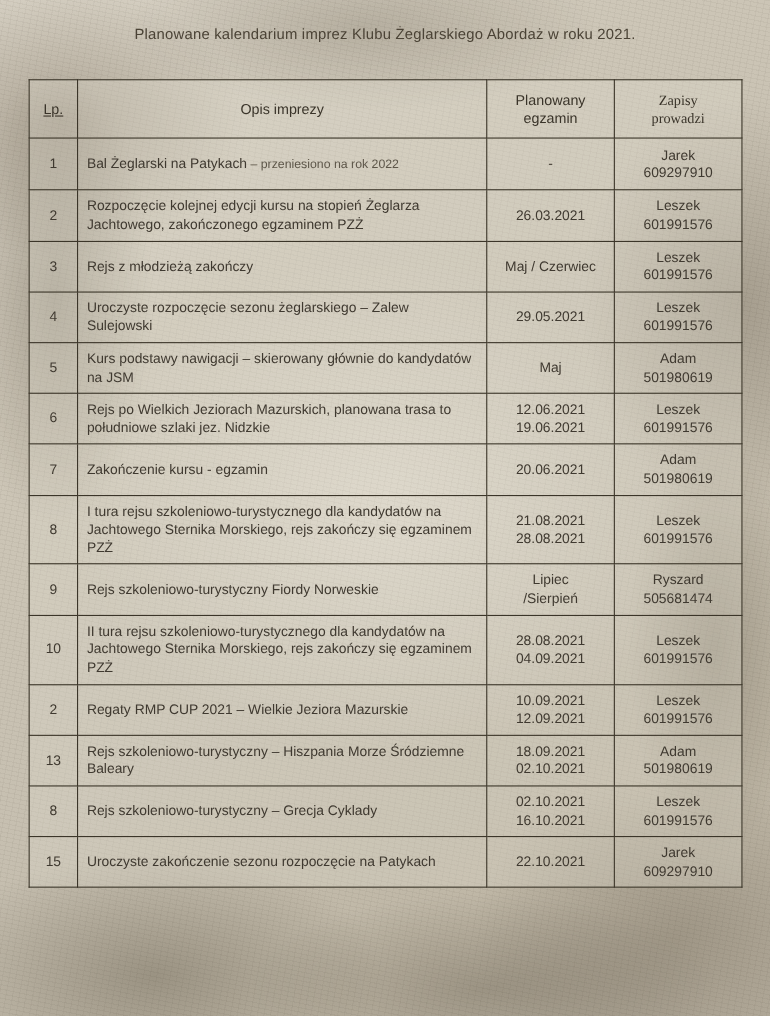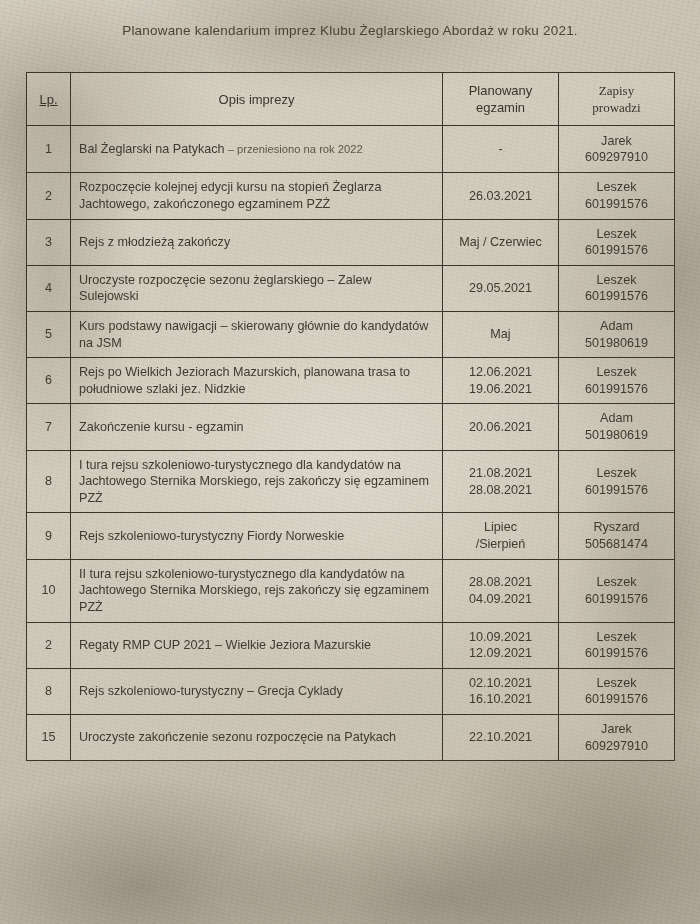--- a/index.html
+++ b/index.html
@@ -227,20 +227,28 @@
         </tr>
         <tr>
           <td class="c-lp">2</td>
           <td class="c-desc"><span>Regaty RMP CUP 2021 – Wielkie Jeziora Mazurskie</span></td>
           <td class="c-term">10.09.2021
 12.09.2021</td>
           <td class="c-lead">Leszek
 601991576</td>
         </tr>
         <tr>
+          <td class="c-lp">13</td>
+          <td class="c-desc"><span>Rejs szkoleniowo-turystyczny – Hiszpania Morze Śródziemne Baleary</span></td>
+          <td class="c-term">18.09.2021
+02.10.2021</td>
+          <td class="c-lead">Adam
+501980619</td>
+        </tr>
+        <tr>
           <td class="c-lp">8</td>
           <td class="c-desc"><span>Rejs szkoleniowo-turystyczny – Grecja Cyklady</span></td>
           <td class="c-term">02.10.2021
 16.10.2021</td>
           <td class="c-lead">Leszek
 601991576</td>
         </tr>
         <tr>
           <td class="c-lp">15</td>
           <td class="c-desc"><span>Uroczyste zakończenie sezonu rozpoczęcie na Patykach</span></td>

